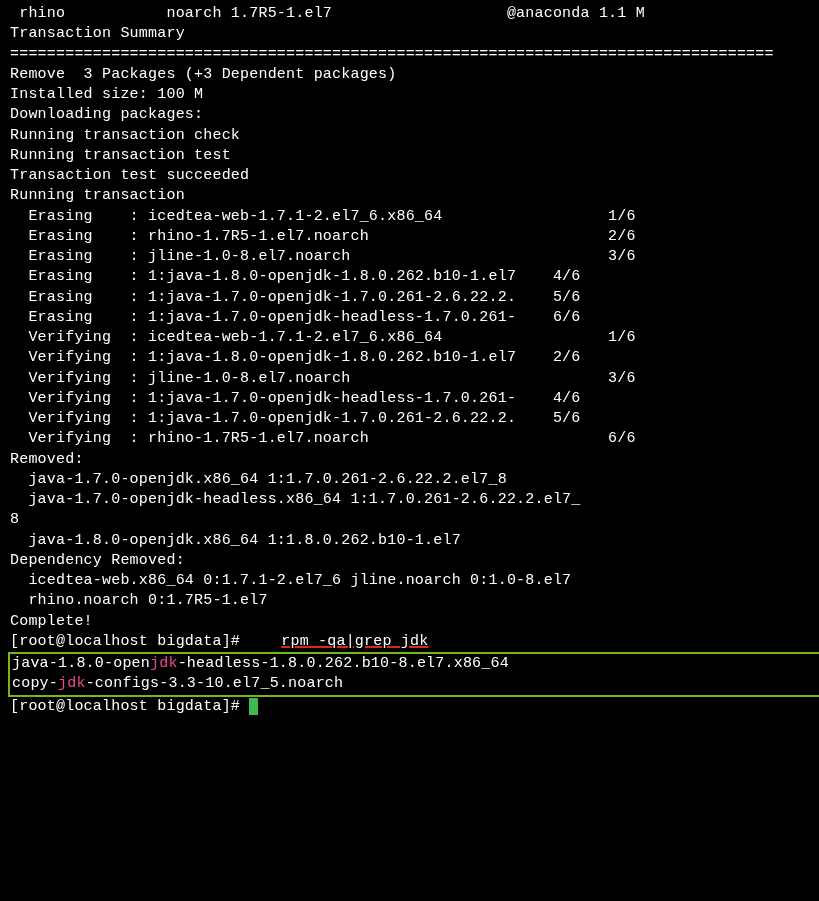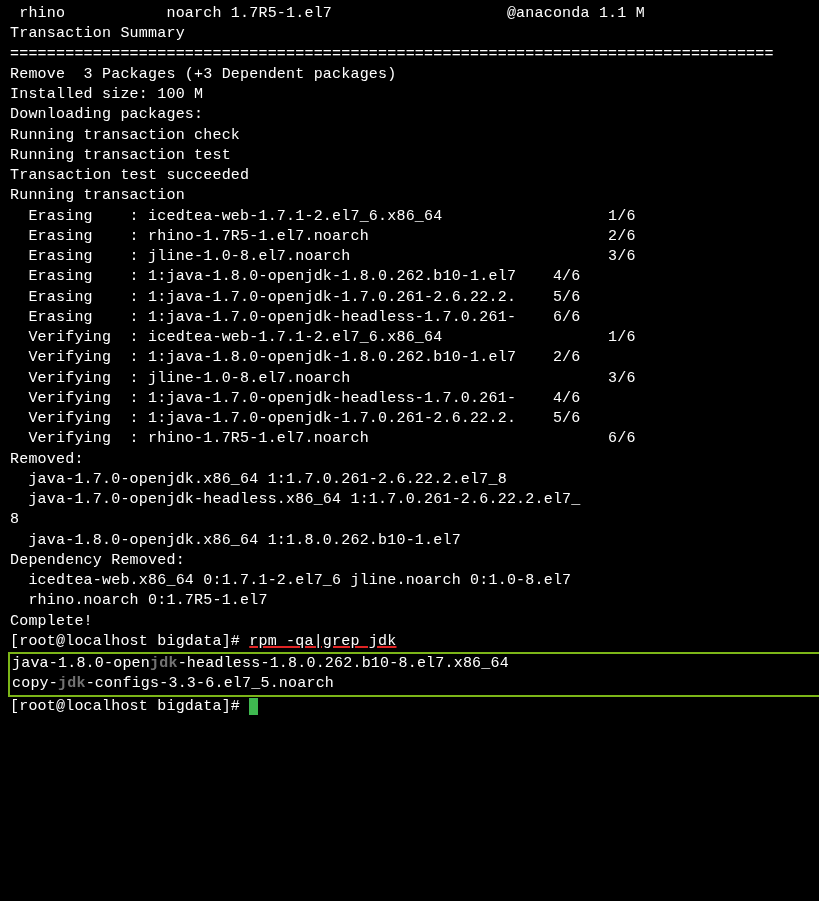--- a/index.html
+++ b/index.html
@@ -10,27 +10,28 @@
       line-height: 1.35;
       margin: 0;
       padding: 4px 10px;
       width: 819px;
       letter-spacing: 0.2px;
     }
     .line {
       white-space: pre;
     }
     .red {
-      color: #737373;
-      font-weight: bold;
+      color: #ec4899;
+      font-weight: normal;
     }
     .underline-red {
       text-decoration: underline;
       text-decoration-color: #e02424;
       text-decoration-thickness: 2px;
+      margin-left: 32px;
     }
     .box-green {
       border: 2px solid #7cb518;
       padding: 0 2px;
       margin-left: -2px;
     }
     .cursor {
       display: inline-block;
       width: 9px;
       height: 17px;
@@ -76,17 +77,17 @@
   <div class="line">Dependency Removed:</div>
   <div class="line">  icedtea-web.x86_64 0:1.7.1-2.el7_6 jline.noarch 0:1.0-8.el7</div>
   <div class="line">  rhino.noarch 0:1.7R5-1.el7</div>
   <div class="line"></div>
   <div class="line">Complete!</div>
 
   <div class="line"><span>[root@localhost bigdata]# </span><span class="underline-red">rpm -qa|grep jdk</span></div>
 
   <div class="box-green">
     <div class="line"><span>java-1.8.0-open</span><span class="red">jdk</span><span>-headless-1.8.0.262.b10-8.el7.x86_64</span></div>
-    <div class="line"><span>copy-</span><span class="red">jdk</span><span>-configs-3.3-6.el7_5.noarch</span></div>
+    <div class="line"><span>copy-</span><span class="red">jdk</span><span>-configs-3.3-10.el7_5.noarch</span></div>
   </div>
 
   <div class="line"><span>[root@localhost bigdata]# </span><span class="cursor"></span></div>
 </div>
 
 </body></html>

